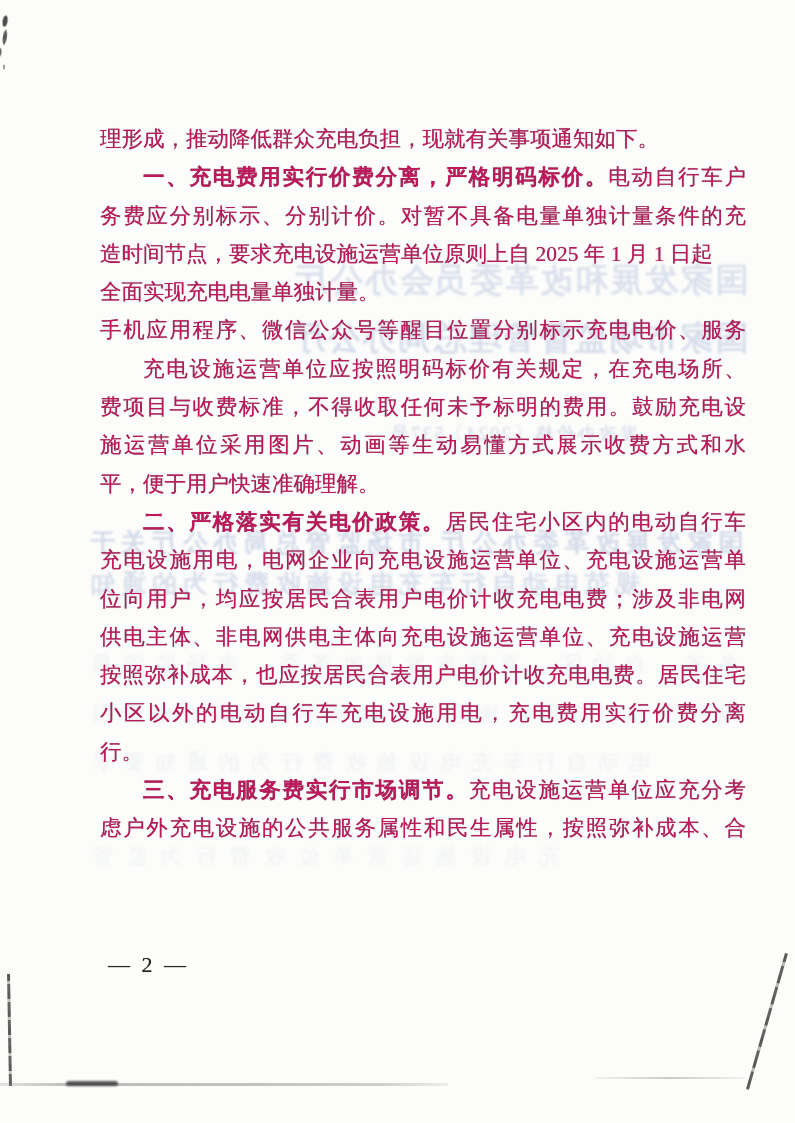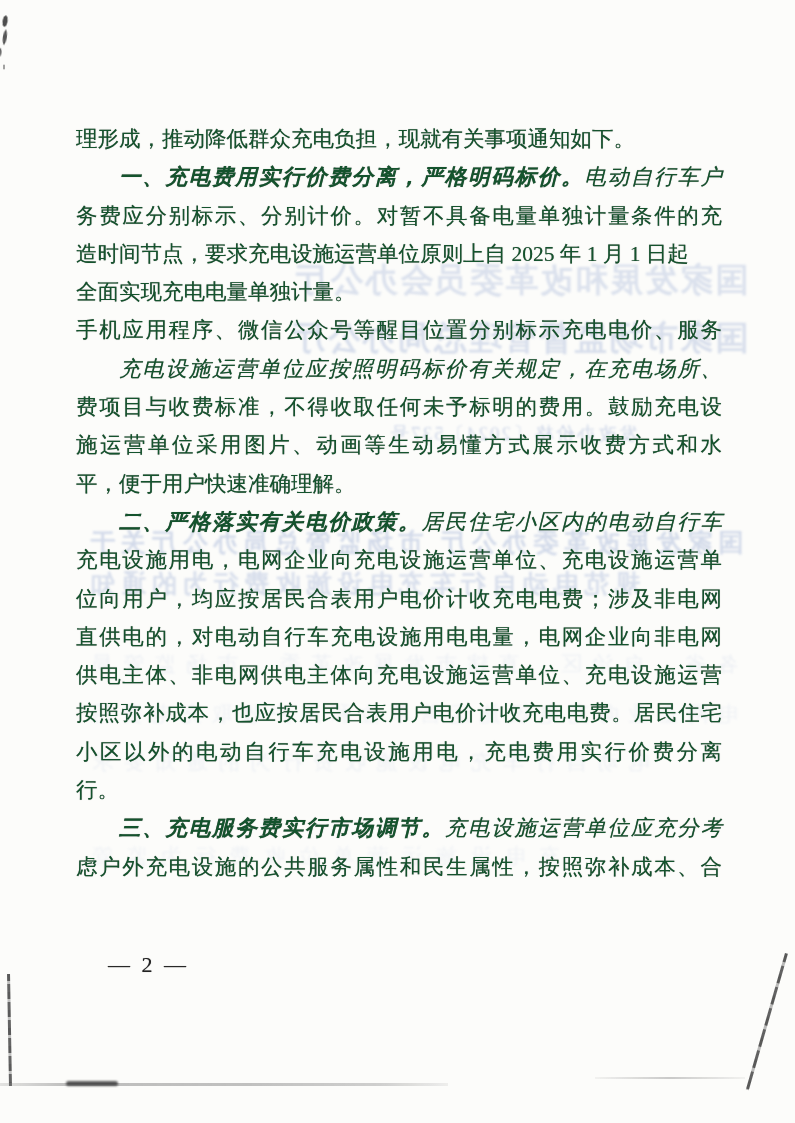--- a/index.html
+++ b/index.html
@@ -21,35 +21,35 @@
     filter: blur(1.3px);
     white-space: nowrap;
     letter-spacing: 2px;
     text-align: justify;
     text-align-last: justify;
   }
 
   
   .content {
     position: absolute;
-    left: 76px;
+    left: 100px;
     top: 120px;
     width: 646px;
     z-index: 2;
-    color: #14532d;
+    color: #be185d;
     font-size: 21.5px;
     filter: blur(0.3px);
   }
   .line {
     height: 38.3px;
     line-height: 38.3px;
     text-shadow: 0 0 0.7px rgba(20,20,20,0.6);
   }
   .line.fill { text-align: justify; text-align-last: justify; }
-  .line.indent { text-indent: 43px; font-style: italic; }
+  .line.indent { text-indent: 43px; }
   .line .bold { font-weight: 700; }
 
   .page-number {
     position: absolute;
     left: 108px;
     top: 946px;
     z-index: 2;
     color: #222;
     font-size: 22px;
     letter-spacing: 3px;
@@ -139,21 +139,20 @@
       <div class="line"><span>造时间节点，要求充电设施运营单位原则上自 2025 年 1 月 1 日起</span></div>
       <div class="line"><span>全面实现充电电量单独计量。</span></div>
       <div class="line fill"><span>手机应用程序、微信公众号等醒目位置分别标示充电电价、服务</span></div>
       <div class="line fill indent"><span>充电设施运营单位应按照明码标价有关规定，在充电场所、</span></div>
       <div class="line fill"><span>费项目与收费标准，不得收取任何未予标明的费用。鼓励充电设</span></div>
       <div class="line fill"><span>施运营单位采用图片、动画等生动易懂方式展示收费方式和水</span></div>
       <div class="line"><span>平，便于用户快速准确理解。</span></div>
       <div class="line fill indent"><span class="bold">二、严格落实有关电价政策。</span><span>居民住宅小区内的电动自行车</span></div>
       <div class="line fill"><span>充电设施用电，电网企业向充电设施运营单位、充电设施运营单</span></div>
       <div class="line fill"><span>位向用户，均应按居民合表用户电价计收充电电费；涉及非电网</span></div>
-      <div class="line fill"><span>直供电的，对电动自行车充电设施用电电量，电网企业向非电网</span></div>
       <div class="line fill"><span>供电主体、非电网供电主体向充电设施运营单位、充电设施运营</span></div>
       <div class="line fill"><span>按照弥补成本，也应按居民合表用户电价计收充电电费。居民住宅</span></div>
       <div class="line fill"><span>小区以外的电动自行车充电设施用电，充电费用实行价费分离</span></div>
       <div class="line"><span>行。</span></div>
       <div class="line fill indent"><span class="bold">三、充电服务费实行市场调节。</span><span>充电设施运营单位应充分考</span></div>
       <div class="line fill"><span>虑户外充电设施的公共服务属性和民生属性，按照弥补成本、合</span></div>
     </div>
 
   <div class="page-number">— 2 —</div>
 

